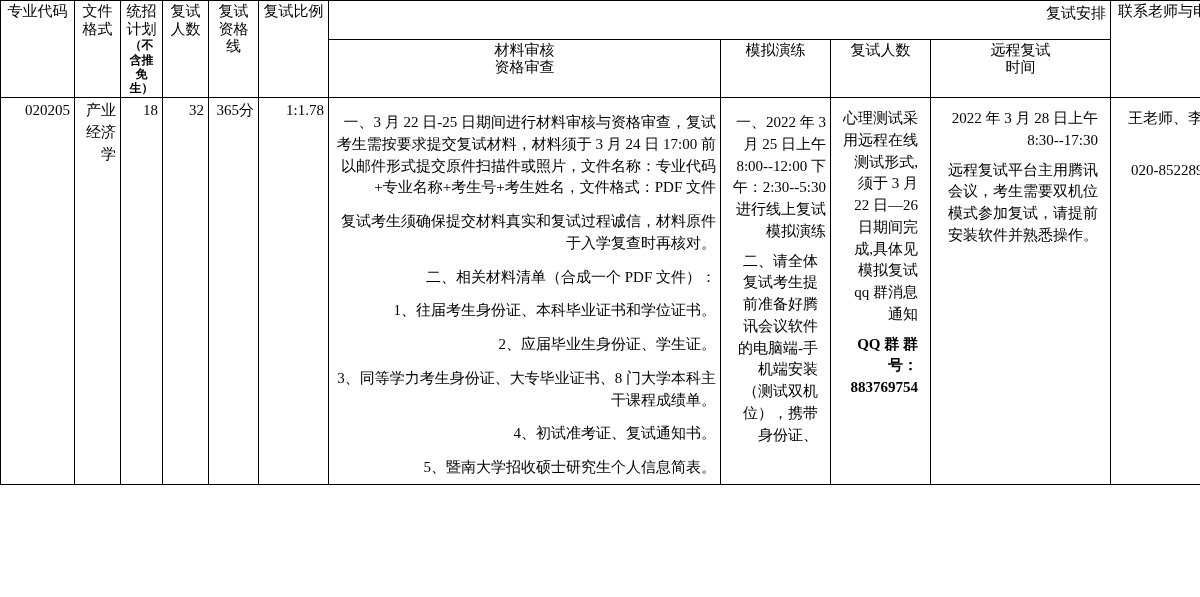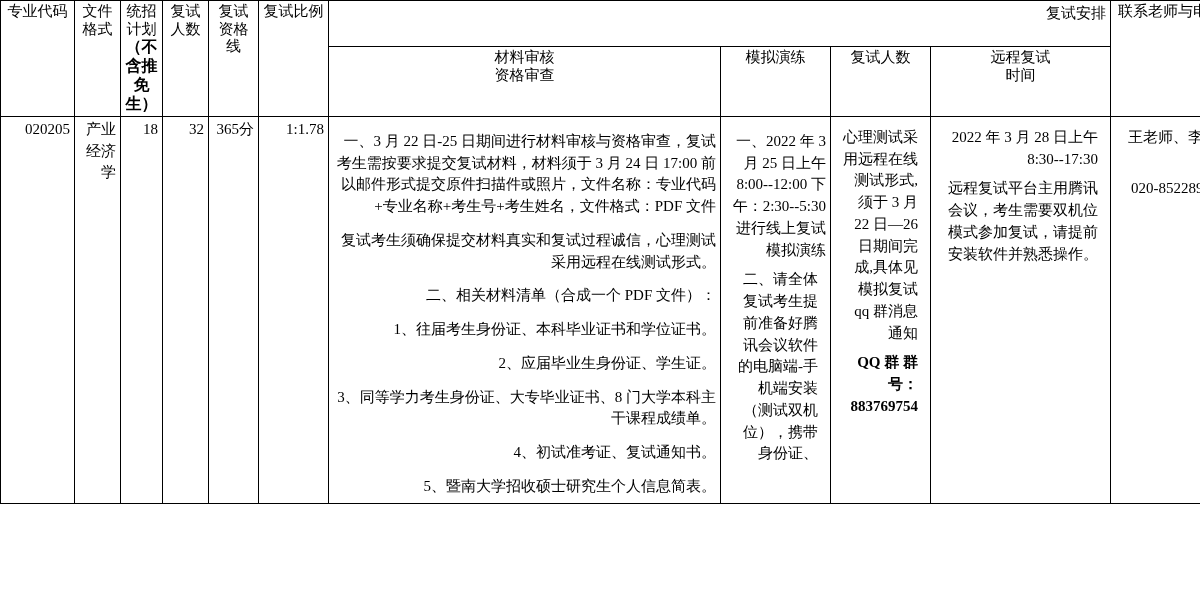--- a/index.html
+++ b/index.html
@@ -59,21 +59,21 @@
   }
   .hdr-narrow {
     text-align: center;
     vertical-align: top;
     font-weight: bold;
     font-size: 16px;
     line-height: 1.25;
     padding-top: 8px;
   }
   .small-note {
-    font-size: 16px;
+    font-size: 12px;
     font-weight: bold;
     line-height: 1.2;
   }
   
   .body-cell {
     font-size: 15px;
     line-height: 1.5;
     vertical-align: top;
   }
   .c-center { text-align: right; }
@@ -162,21 +162,21 @@
     <tbody>
       <tr>
         <td class="body-cell c-center">020205</td>
         <td class="body-cell c-left">产业经济学</td>
         <td class="body-cell c-left">18</td>
         <td class="body-cell c-left">32</td>
         <td class="body-cell c-left">365分</td>
         <td class="body-cell c-left">1:1.78</td>
         <td class="body-cell c-left">
           <p class="p">一、3 月 22 日-25 日期间进行材料审核与资格审查，复试考生需按要求提交复试材料，材料须于 3 月 24 日 17:00 前以邮件形式提交原件扫描件或照片，文件名称：专业代码+专业名称+考生号+考生姓名，文件格式：PDF 文件</p>
-          <p class="p">复试考生须确保提交材料真实和复试过程诚信，心理测试采用远程在线测试形式。</p>
+          <p class="p">复试考生须确保提交材料真实和复试过程诚信，材料原件于入学复查时再核对。</p>
           <p class="p">二、相关材料清单（合成一个 PDF 文件）：</p>
           <p class="p">1、往届考生身份证、本科毕业证书和学位证书。</p>
           <p class="p">2、应届毕业生身份证、学生证。</p>
           <p class="p">3、同等学力考生身份证、大专毕业证书、8 门大学本科主干课程成绩单。</p>
           <p class="p">4、初试准考证、复试通知书。</p>
           <p class="p">5、暨南大学招收硕士研究生个人信息简表。</p>
         </td>
         <td class="body-cell c-left">
           <p class="p">一、2022 年 3 月 25 日上午 8:00--12:00 下午：2:30--5:30 进行线上复试模拟演练</p>
           <p class="p-tight">二、请全体复试考生提前准备好腾讯会议软件的电脑端-手机端安装（测试双机位），携带身份证、</p>

